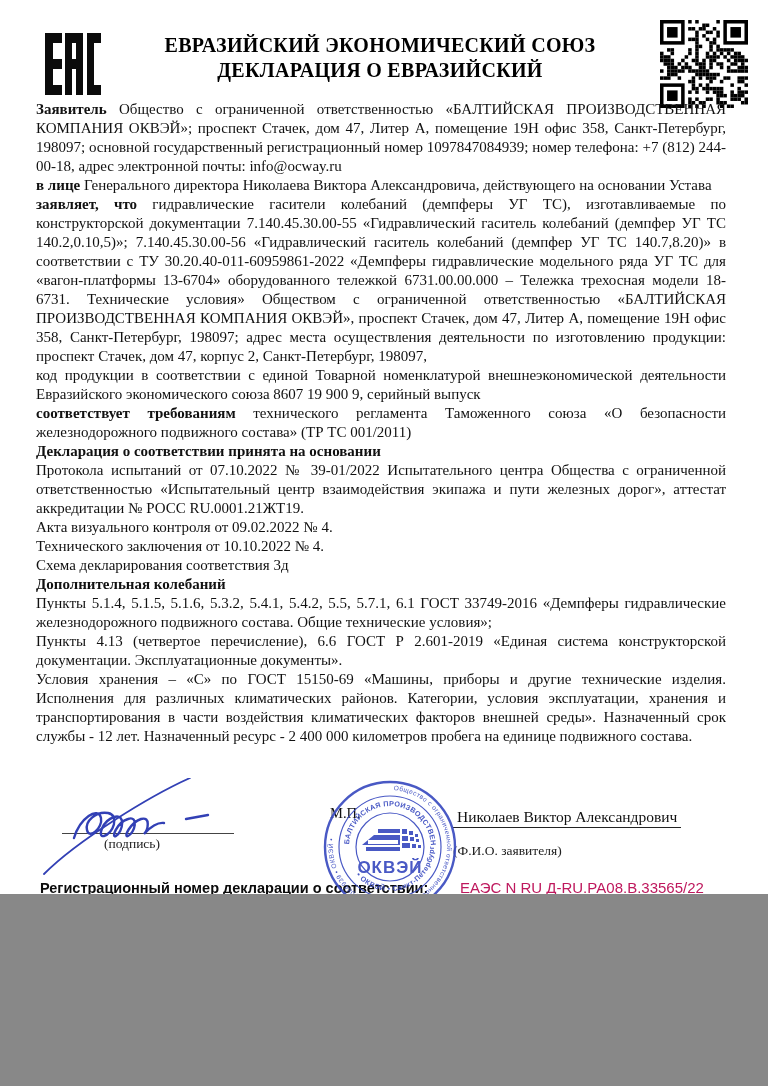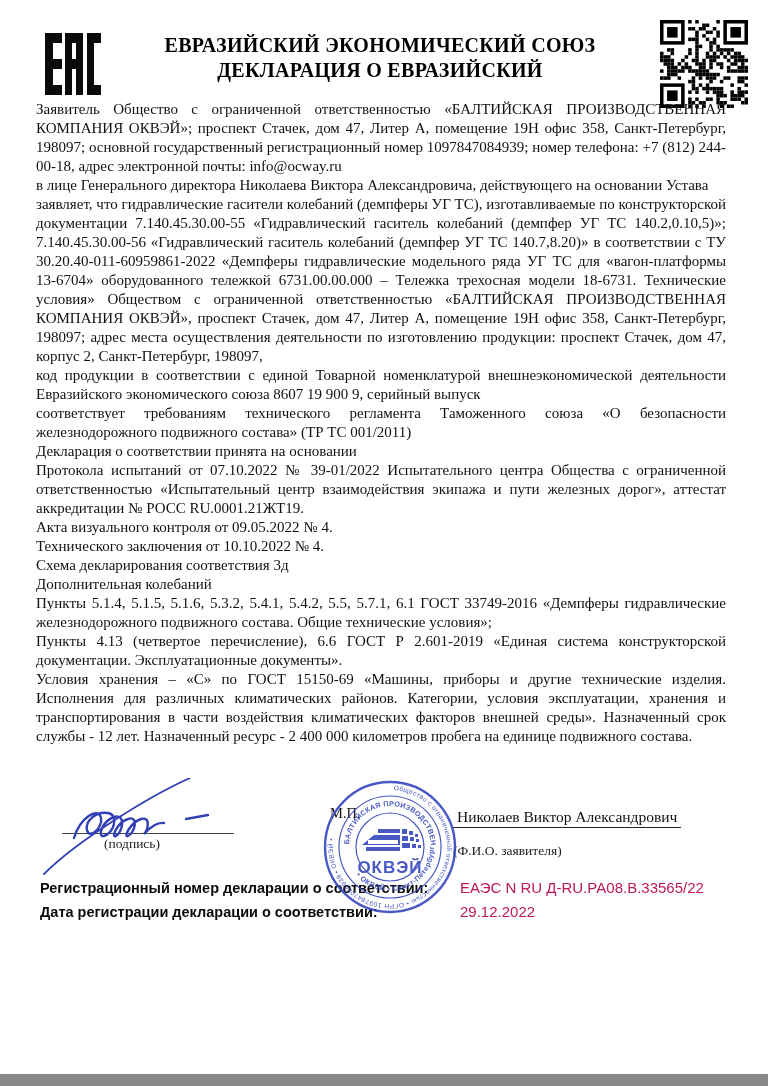--- a/index.html
+++ b/index.html
@@ -1,39 +1,39 @@
 <!DOCTYPE html>
 <html lang="ru"><head>
 <meta charset="utf-8">
 <style>
   html,body{margin:0;padding:0;background:#888;}
   .page{
     position:relative;
-    width:768px;height:1074px;
+    width:768px;height:894px;
     margin:0 auto;
     background:#ffffff;
     font-family:"Liberation Serif","DejaVu Serif",serif;
     color:#111;
     overflow:hidden;
   }
   
   .eac{position:absolute;left:44px;top:33px;width:58px;height:62px;}
   .doc-title{
     position:absolute;left:120px;right:128px;top:33px;
     text-align:center;font-weight:bold;font-size:20px;line-height:25px;
     letter-spacing:.3px;color:#000;
   }
   .qr{position:absolute;right:20px;top:20px;width:88px;height:88px;}
   
   .body{
     position:absolute;left:36px;right:42px;top:100px;
     font-size:15px;line-height:19px;text-align:justify;
   }
   .body p{margin:0;padding:0;}
-  .body b{font-weight:normal;}
+  .body b{font-weight:bold;}
   
   .sig-svg{position:absolute;left:38px;top:778px;width:210px;height:100px;z-index:3;}
   .sig-line{position:absolute;left:62px;top:833px;width:172px;border-top:1.2px solid #444;}
   .sig-caption{position:absolute;left:46px;top:836px;width:172px;text-align:center;font-size:13.5px;color:#222;}
   .mp{position:absolute;left:330px;top:805px;font-size:14.5px;color:#111;z-index:1;}
   .stamp{position:absolute;left:322px;top:779px;width:136px;height:136px;z-index:5;opacity:.92;}
   .name-block{position:absolute;left:453px;top:808px;width:220px;text-align:left;}
   .applicant-name{display:inline-block;font-size:15.5px;border-bottom:1.2px solid #222;padding:0 4px 1px 4px;white-space:nowrap;}
   .name-caption{font-size:13.5px;margin-top:15px;color:#222;}
   
@@ -302,21 +302,21 @@
     <p class="para"><b>заявляет, что</b><span> гидравлические гасители колебаний (демпферы УГ ТС), изготавливаемые по конструкторской документации 7.140.45.30.00-55 «Гидравлический гаситель колебаний (демпфер УГ ТС 140.2,0.10,5)»; 7.140.45.30.00-56 «Гидравлический гаситель колебаний (демпфер УГ ТС 140.7,8.20)» в соответствии с ТУ 30.20.40-011-60959861-2022 «Демпферы гидравлические модельного ряда УГ ТС для «вагон-платформы 13-6704» оборудованного тележкой 6731.00.00.000 – Тележка трехосная модели 18-6731. Технические условия» Обществом с ограниченной ответственностью «БАЛТИЙСКАЯ ПРОИЗВОДСТВЕННАЯ КОМПАНИЯ ОКВЭЙ», проспект Стачек, дом 47, Литер А, помещение 19Н офис 358, Санкт-Петербург, 198097; адрес места осуществления деятельности по изготовлению продукции: проспект Стачек, дом 47, корпус 2, Санкт-Петербург, 198097,</span></p>
 
     <p class="para"><b></b><span>код продукции в соответствии с единой Товарной номенклатурой внешнеэкономической деятельности Евразийского экономического союза 8607 19 900 9, серийный выпуск</span></p>
 
     <p class="para"><b>соответствует требованиям</b><span> технического регламента Таможенного союза «О безопасности железнодорожного подвижного состава» (ТР ТС 001/2011)</span></p>
 
     <p class="para"><b>Декларация о соответствии принята на основании</b><span></span></p>
 
     <p class="para"><b></b><span>Протокола испытаний от 07.10.2022 № 39-01/2022 Испытательного центра Общества с ограниченной ответственностью «Испытательный центр взаимодействия экипажа и пути железных дорог», аттестат аккредитации № РОСС RU.0001.21ЖТ19.</span></p>
 
-    <p class="para"><b></b><span>Акта визуального контроля от 09.05.2022 № 4.</span></p>
+    <p class="para"><b></b><span>Акта визуального контроля от 09.02.2022 № 4.</span></p>
 
     <p class="para"><b></b><span>Технического заключения от 10.10.2022 № 4.</span></p>
 
     <p class="para"><b></b><span>Схема декларирования соответствия 3д</span></p>
 
     <p class="para"><b>Дополнительная колебаний</b><span></span></p>
 
     <p class="para"><b></b><span>Пункты 5.1.4, 5.1.5, 5.1.6, 5.3.2, 5.4.1, 5.4.2, 5.5, 5.7.1, 6.1 ГОСТ 33749-2016 «Демпферы гидравлические железнодорожного подвижного состава. Общие технические условия»;</span></p>
 
     <p class="para"><b></b><span>Пункты 4.13 (четвертое перечисление), 6.6 ГОСТ Р 2.601-2019 «Единая система конструкторской документации. Эксплуатационные документы».</span></p>

